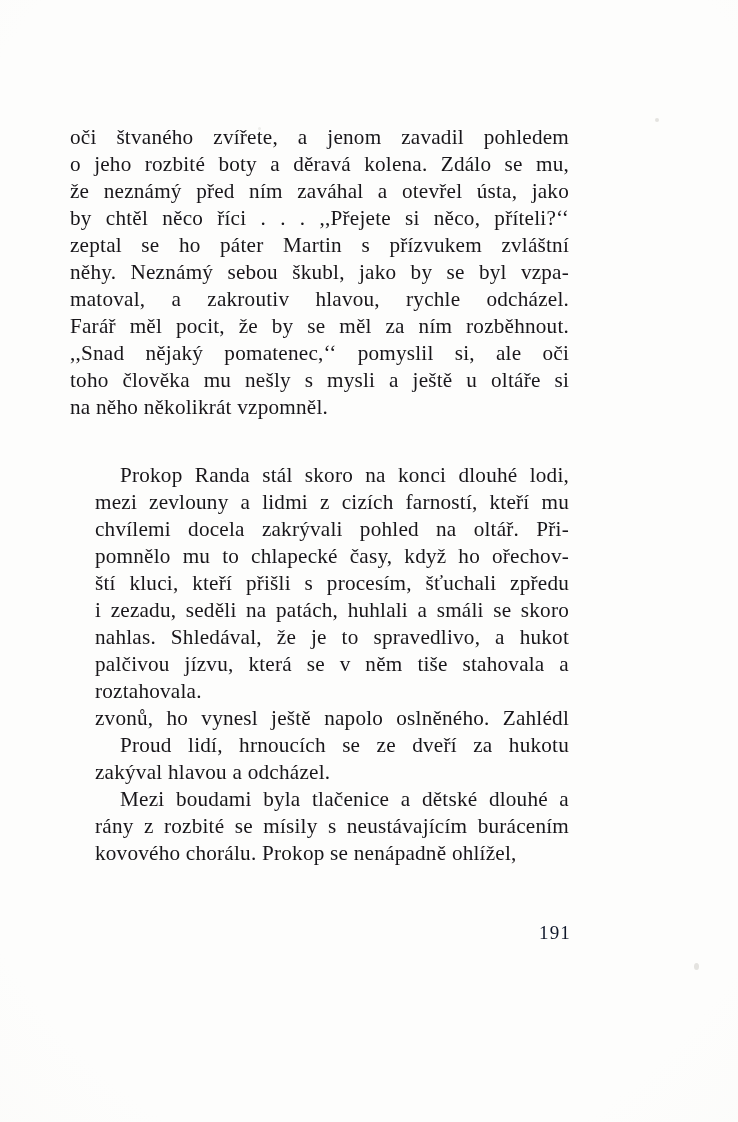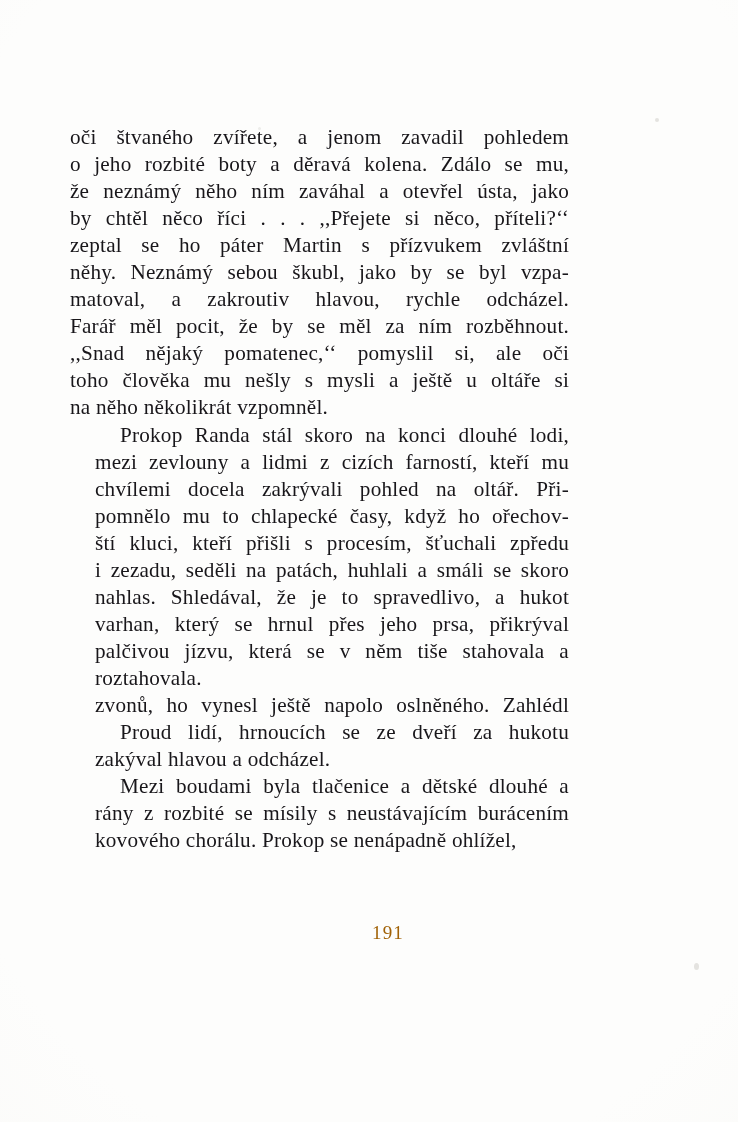--- a/index.html
+++ b/index.html
@@ -54,23 +54,24 @@
   }
   .line.last {
     text-align-last: left;
     white-space: normal;
   }
   .folio {
     position: absolute;
     left: 0;
     top: 922px;
     width: 738px;
+    text-align: center;
     font-size: 19px;
     letter-spacing: 0.06em;
-    color: #a16207;
+    color: #0f172a;
   }
   .folio-inner {
     display: inline-block;
     margin-left: 372px;
     font-variant-numeric: oldstyle-nums;
   }
   
   .speck {
     position: absolute;
     background: #cfcdc9;
@@ -87,39 +88,38 @@
 
   <div class="speck" style="left:655px; top:118px; width:4px; height:4px;"></div>
   <div class="speck" style="left:694px; top:963px; width:5px; height:7px;"></div>
   <div class="speck" style="left:258px; top:127px; width:3px; height:3px; opacity:0.35;"></div>
 
   <div class="textblock">
 
   <p class="para">
         <span class="line">oči štvaného zvířete, a jenom zavadil pohledem</span>
         <span class="line">o jeho rozbité boty a děravá kolena. Zdálo se mu,</span>
-        <span class="line">že neznámý něho ním zaváhal a otevřel ústa, jako</span>
+        <span class="line">že neznámý před ním zaváhal a otevřel ústa, jako</span>
         <span class="line">by chtěl něco říci . . . ,,Přejete si něco, příteli?‘‘</span>
         <span class="line">zeptal se ho páter Martin s přízvukem zvláštní</span>
         <span class="line">něhy. Neznámý sebou škubl, jako by se byl vzpa-</span>
         <span class="line">matoval, a zakroutiv hlavou, rychle odcházel.</span>
         <span class="line">Farář měl pocit, že by se měl za ním rozběhnout.</span>
         <span class="line">,,Snad nějaký pomatenec,‘‘ pomyslil si, ale oči</span>
         <span class="line">toho člověka mu nešly s mysli a ještě u oltáře si</span>
         <span class="line last">na něho několikrát vzpomněl.</span>
       </p>
       <p class="para indent">
-        <span class="line" style="padding-left: 25px;">Prokop Randa stál skoro na konci dlouhé lodi,</span>
+        <span class="line" style="padding-left: 25px; margin-top: 40px;">Prokop Randa stál skoro na konci dlouhé lodi,</span>
         <span class="line">mezi zevlouny a lidmi z cizích farností, kteří mu</span>
         <span class="line">chvílemi docela zakrývali pohled na oltář. Při-</span>
         <span class="line">pomnělo mu to chlapecké časy, když ho ořechov-</span>
         <span class="line">ští kluci, kteří přišli s procesím, šťuchali zpředu</span>
         <span class="line">i zezadu, seděli na patách, huhlali a smáli se skoro</span>
         <span class="line">nahlas. Shledával, že je to spravedlivo, a hukot</span>
-        <span class="line">varhan, který se hrnul přes jeho prsa, přikrýval</span>
         <span class="line">palčivou jízvu, která se v něm tiše stahovala a</span>
         <span class="line last">roztahovala.</span>
       </p>
       <p class="para indent">
         <span class="line">zvonů, ho vynesl ještě napolo oslněného. Zahlédl</span>
         <span class="line" style="padding-left: 25px;">Proud lidí, hrnoucích se ze dveří za hukotu</span>
         <span class="line last">zakýval hlavou a odcházel.</span>
       </p>
       <p class="para indent">
         <span class="line" style="padding-left: 25px;">Mezi boudami byla tlačenice a dětské dlouhé a</span>

